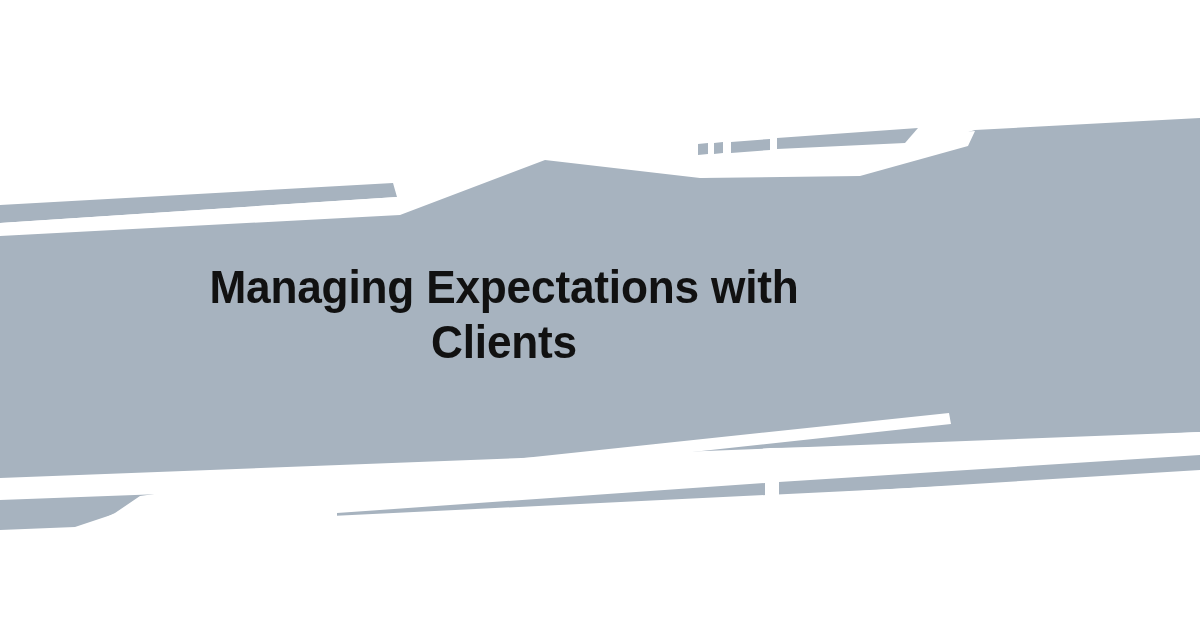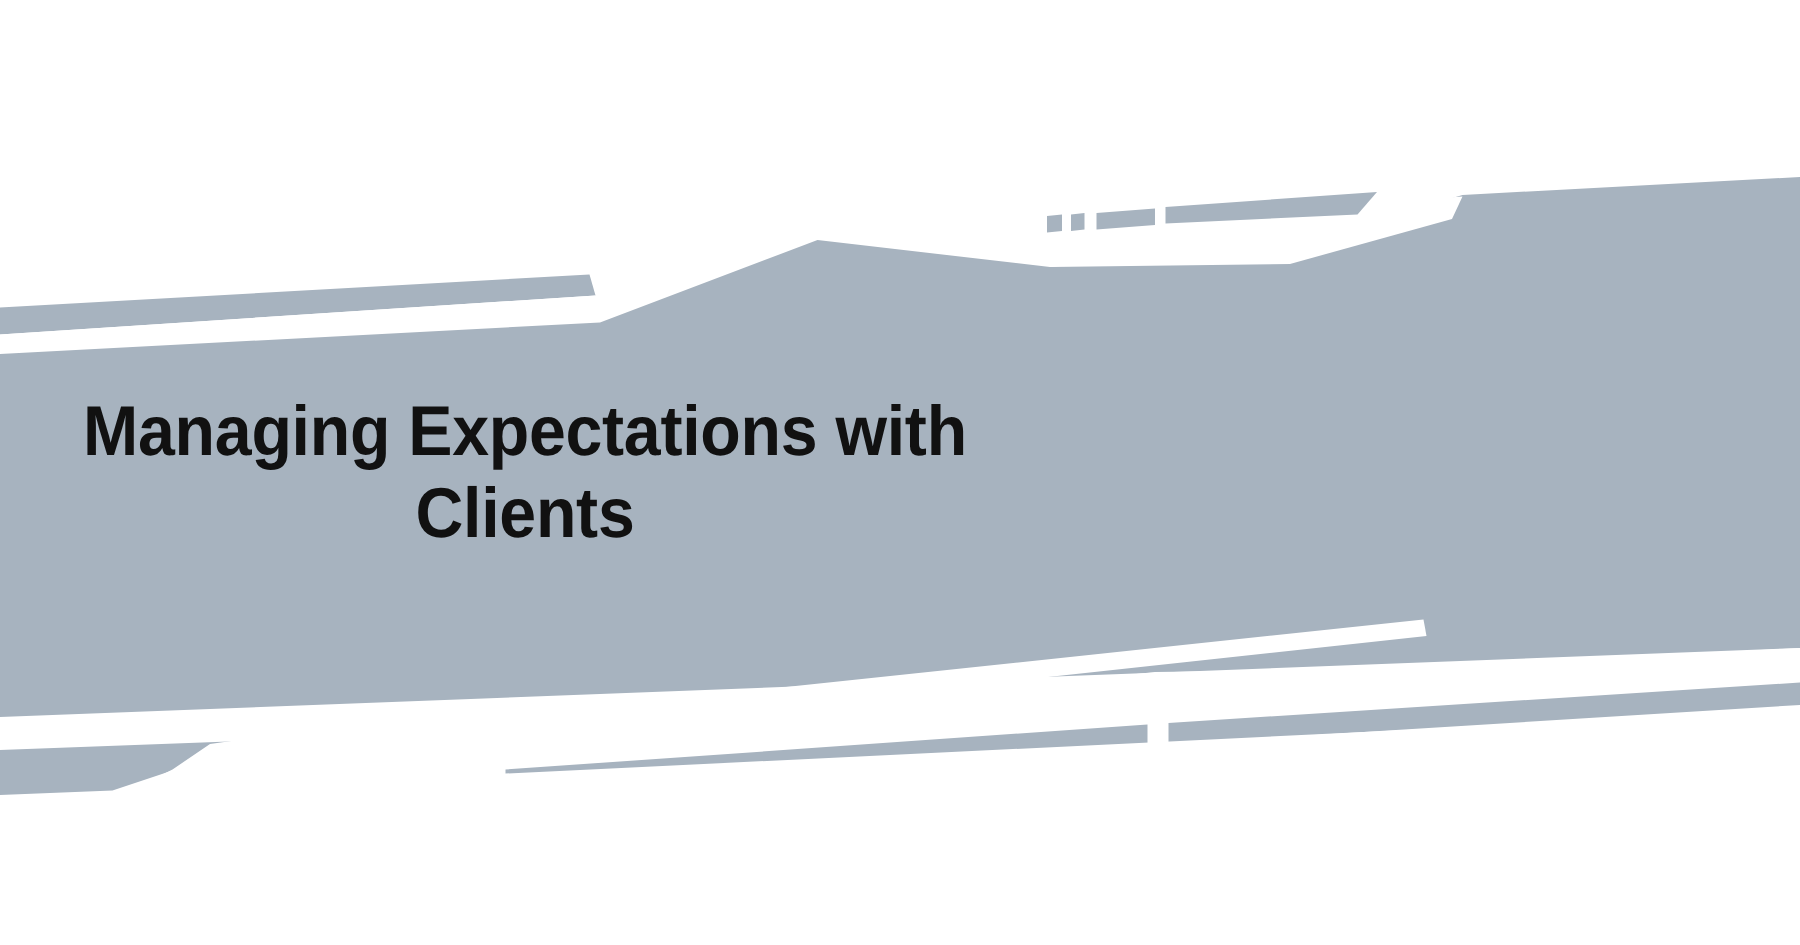--- a/index.html
+++ b/index.html
@@ -26,20 +26,21 @@
     display: block;
   }
   #title-layer {
     position: absolute;
     left: 0;
     top: 0;
     width: 1007px;
     height: 630px;
     display: flex;
     align-items: center;
+    justify-content: center;
     pointer-events: none;
   }
   #banner-title {
     width: 700px;
     margin: 0;
     text-align: center;
     color: #111111;
     font-family: "Liberation Sans", sans-serif;
     font-weight: 700;
     font-size: 47px;

